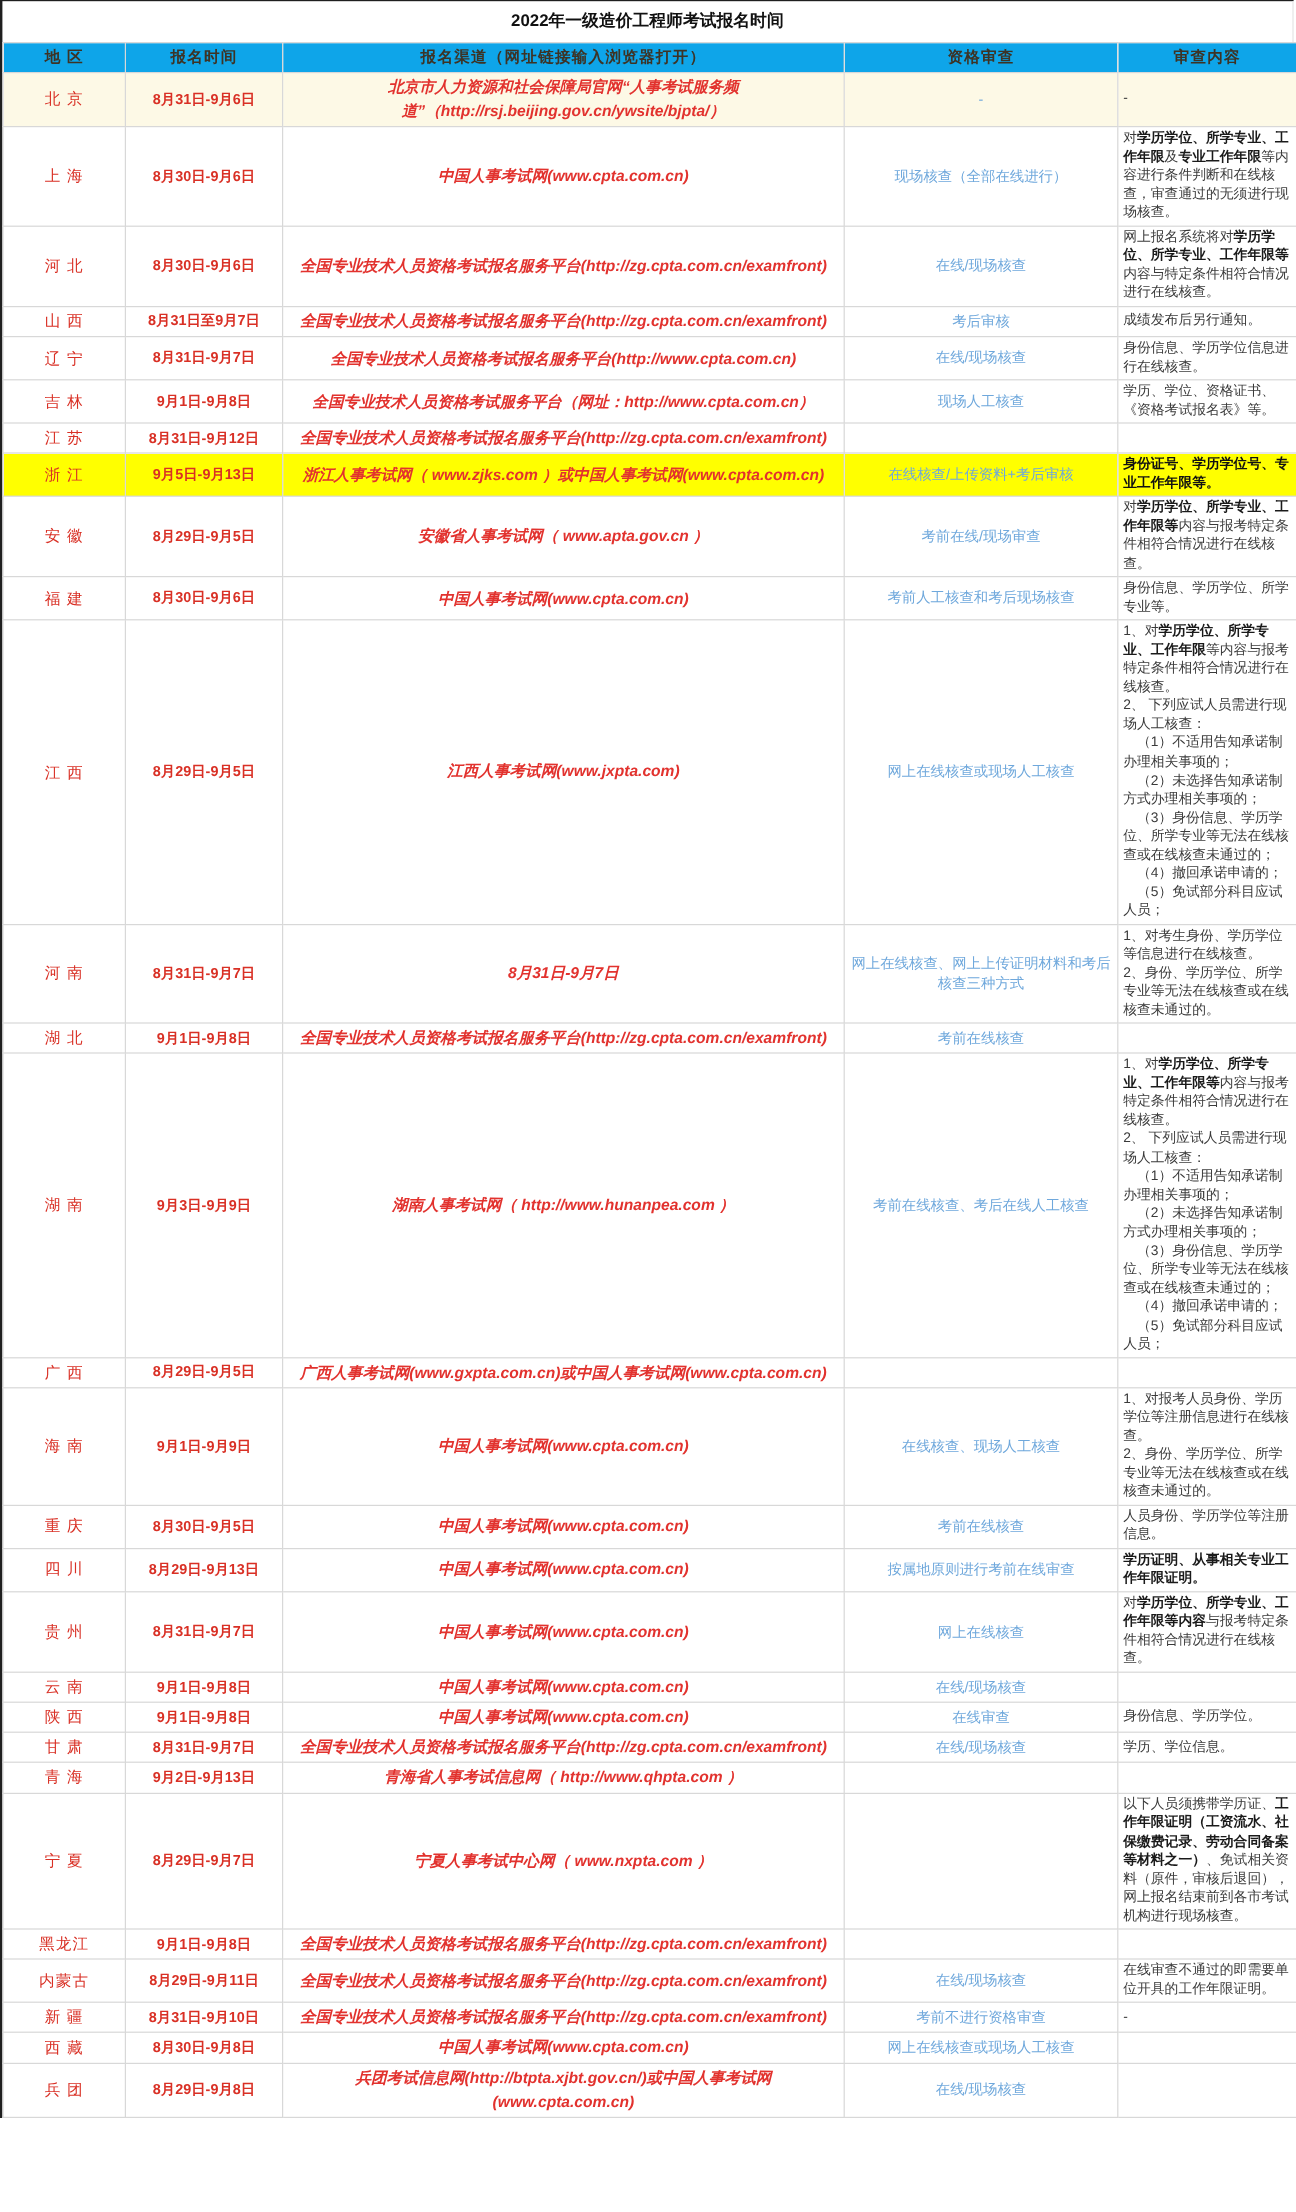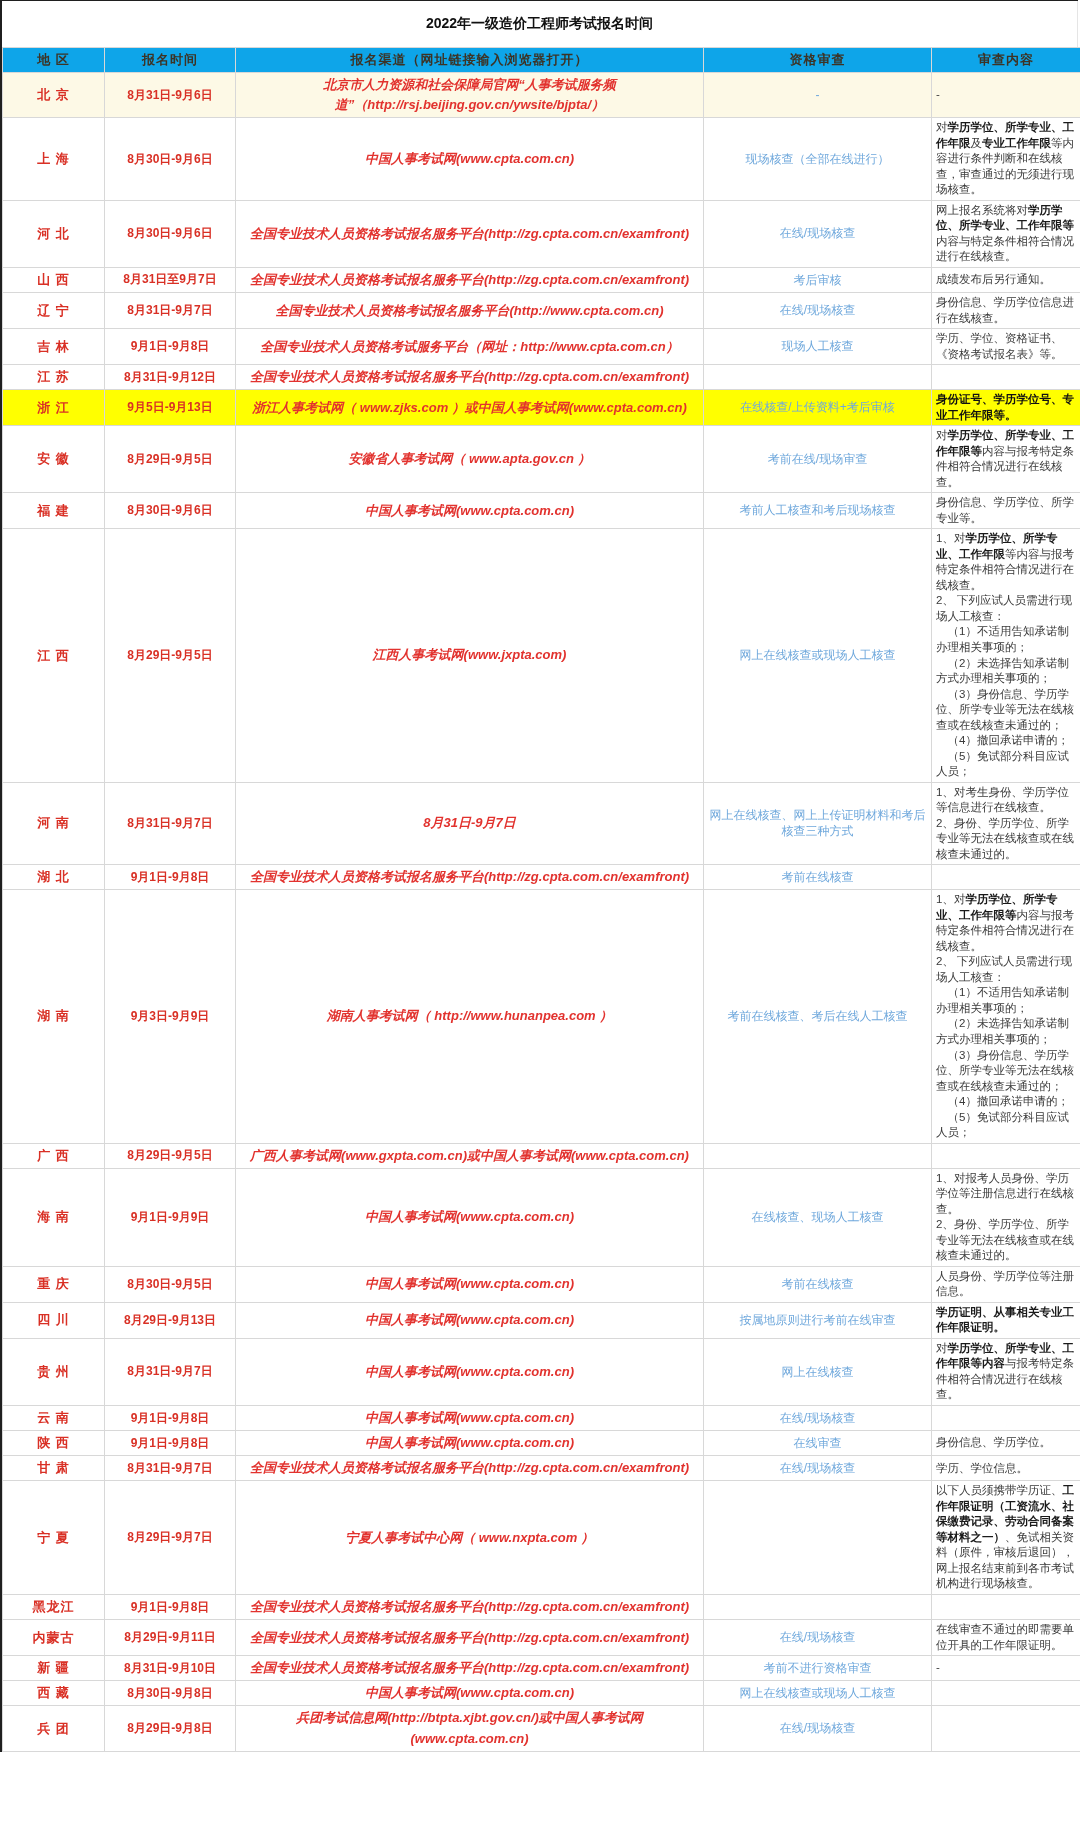--- a/index.html
+++ b/index.html
@@ -8,21 +8,21 @@
     font-family:"Liberation Sans","DejaVu Sans",sans-serif;
     color:#333;
   }
   .sheet{
     width:1078px;
     border-left:2px solid #1f1f1f;
     border-top:1px solid #1f1f1f;
     box-sizing:border-box;
   }
   .title{
-    height:46px;
+    height:34px;
     display:flex;
     align-items:center;
     justify-content:center;
     font-size:14px;
     font-weight:bold;
     color:#111;
     border-right:1px solid #e5e5e5;
   }
   table{
     border-collapse:collapse;
@@ -44,21 +44,21 @@
     background:#0ea5e9;
     color:#3d3325;
     font-size:13px;
     font-weight:bold;
     height:20px;
     text-align:center;
     letter-spacing:1px;
   }
   td.region{
     color:#d93025;
-    font-weight:bold;
+    font-weight:normal;
     font-size:13px;
     text-align:center;
     letter-spacing:1px;
   }
   td.date{
     color:#d93025;
     font-weight:bold;
     font-size:12px;
     text-align:center;
     margin-left:19px;
@@ -274,20 +274,27 @@
     <td class="content">身份信息、学历学位。</td>
   </tr>
         <tr>
     <td class="region">甘 肃</td>
     <td class="date">8月31日-9月7日</td>
     <td class="channel">全国专业技术人员资格考试报名服务平台(http://zg.cpta.com.cn/examfront)</td>
     <td class="review">在线/现场核查</td>
     <td class="content">学历、学位信息。</td>
   </tr>
         <tr>
+    <td class="region">青 海</td>
+    <td class="date">9月2日-9月13日</td>
+    <td class="channel">青海省人事考试信息网（ http://www.qhpta.com ）</td>
+    <td class="review"></td>
+    <td class="content"></td>
+  </tr>
+        <tr>
     <td class="region">宁 夏</td>
     <td class="date">8月29日-9月7日</td>
     <td class="channel">宁夏人事考试中心网（ www.nxpta.com ）</td>
     <td class="review"></td>
     <td class="content">以下人员须携带学历证、<b>工作年限证明（工资流水、社保缴费记录、劳动合同备案等材料之一）</b>、免试相关资料（原件，审核后退回），网上报名结束前到各市考试机构进行现场核查。</td>
   </tr>
         <tr>
     <td class="region">黑龙江</td>
     <td class="date">9月1日-9月8日</td>
     <td class="channel">全国专业技术人员资格考试报名服务平台(http://zg.cpta.com.cn/examfront)</td>

